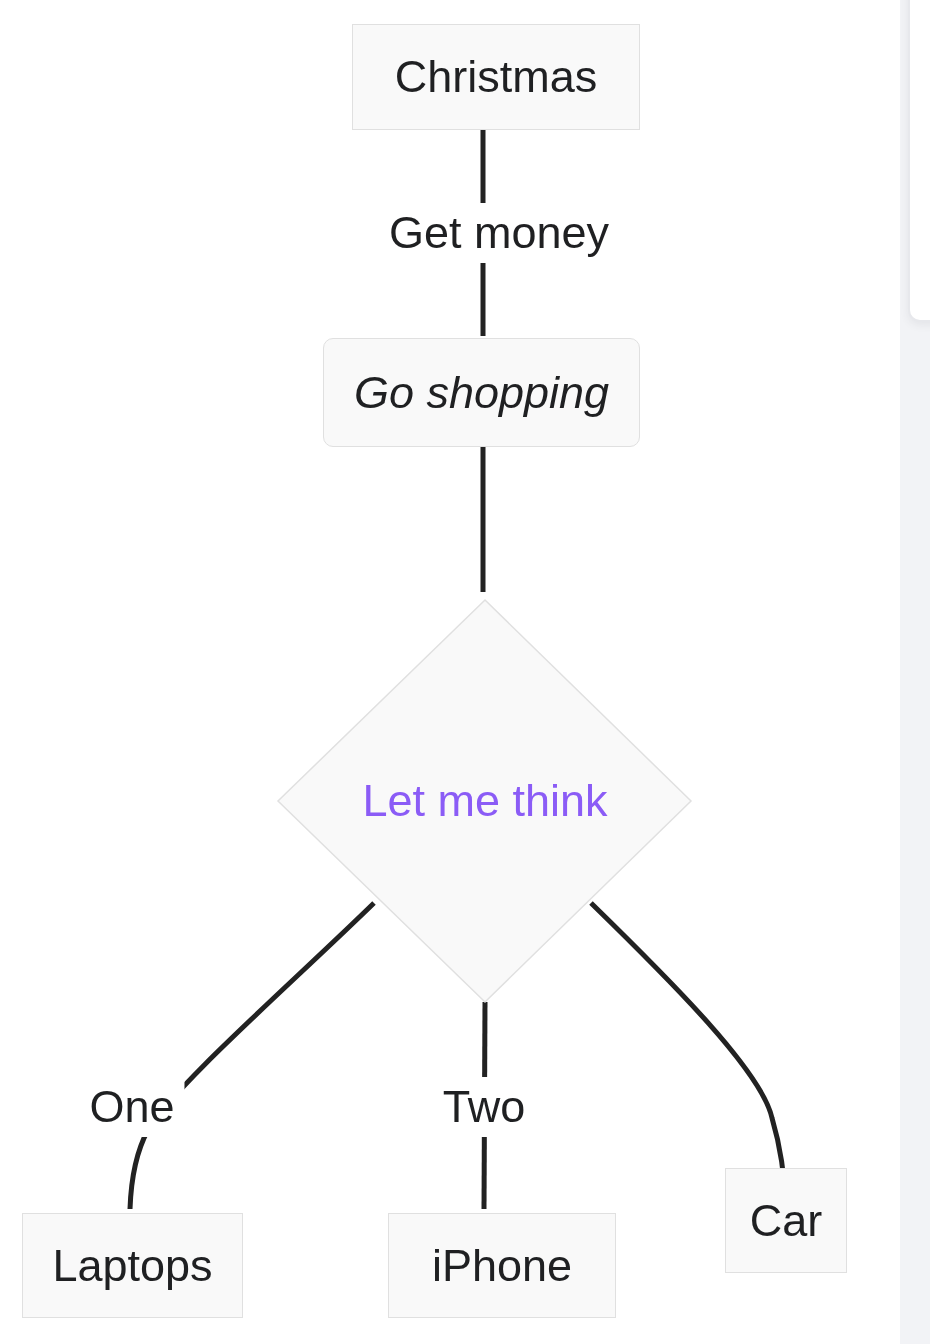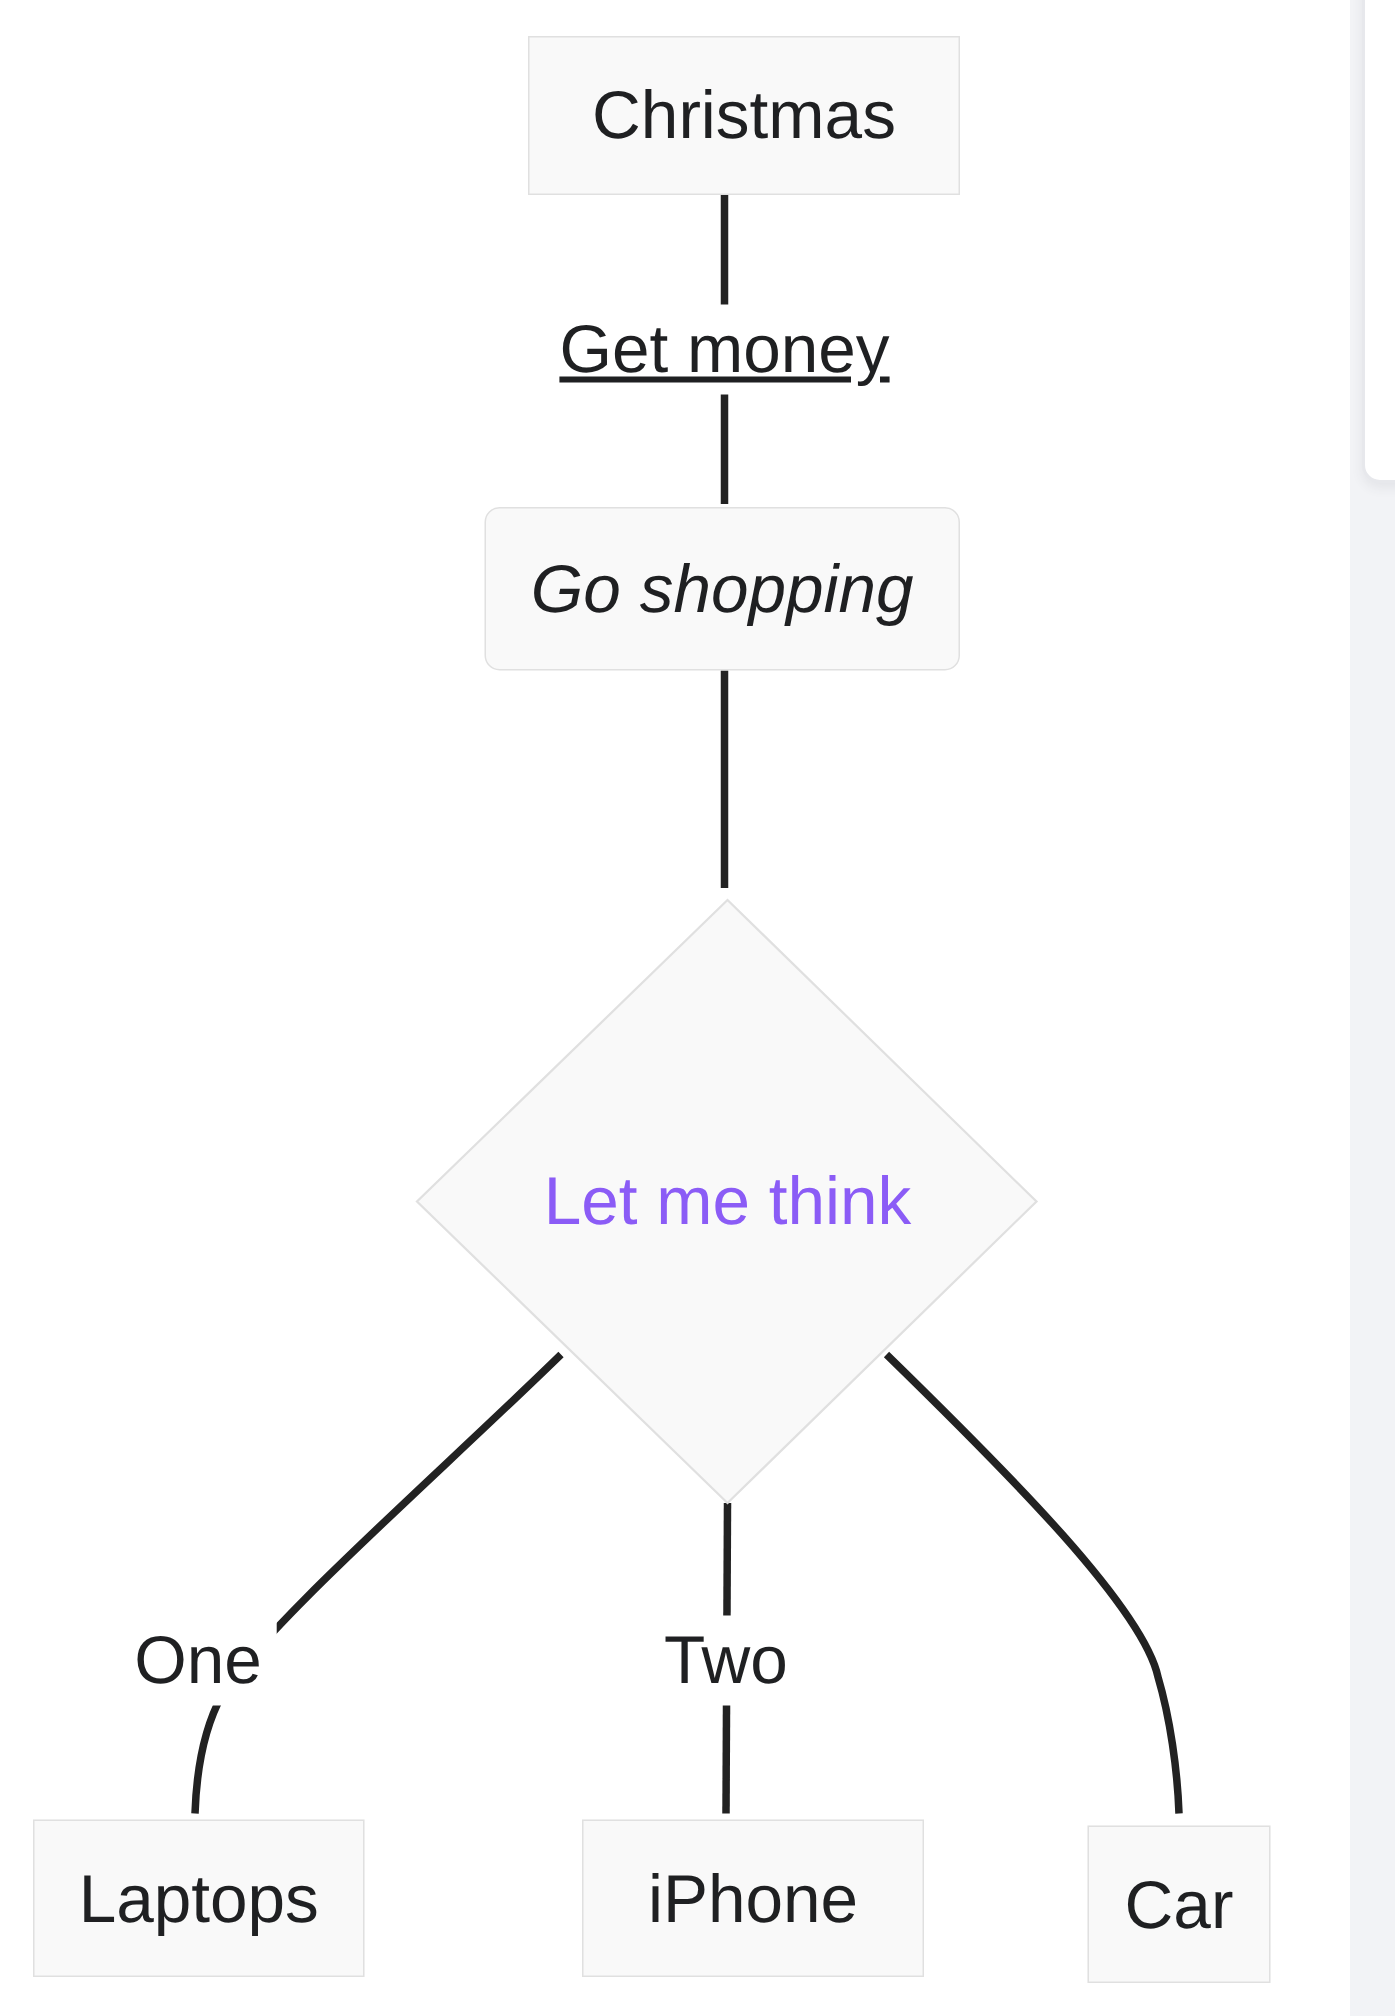--- a/index.html
+++ b/index.html
@@ -40,39 +40,39 @@
     font-size:45px;
     line-height:1.2;
     color:#1f2022;
     z-index:3;
     white-space:nowrap;
   }
   #n-christmas  { left:352px; top:24px;   width:288px; height:106px; }
   #n-goshopping { left:323px; top:338px;  width:317px; height:109px; border-radius:10px;font-style:italic; }
   #n-laptops    { left:22px;  top:1213px; width:221px; height:105px; }
   #n-iphone     { left:388px; top:1213px; width:228px; height:105px; }
-  #n-car        { left:725px; top:1217px; width:122px; height:105px; }
+  #n-car        { left:725px; top:1168px; width:122px; height:105px; }
 
   .diamond-label {
     position:absolute;
     transform:translate(-50%,-50%);
     font-size:45px; color:#8b5cf6;
     z-index:3; white-space:nowrap;
   }
   #l-decision { left:485px; top:801px; }
 
   .edge-label {
     position:absolute;
     transform:translate(-50%,-50%);
     background:#ffffff;
     padding:4px 10px;
     font-size:45px; color:#1f2022;
     z-index:2; white-space:nowrap;
   }
-  #l-getmoney { left:483px; top:233px;text-decoration:underline; }
+  #l-getmoney { left:499px; top:233px; }
   #l-one      { left:132px; top:1107px; }
   #l-two      { left:484px; top:1107px;text-align:center; }
   #l-three    { left:788px; top:1107px; }
 </style>
 </head>
 <body>
 
 <div class="canvas">
 
   <div class="gutter"></div>

